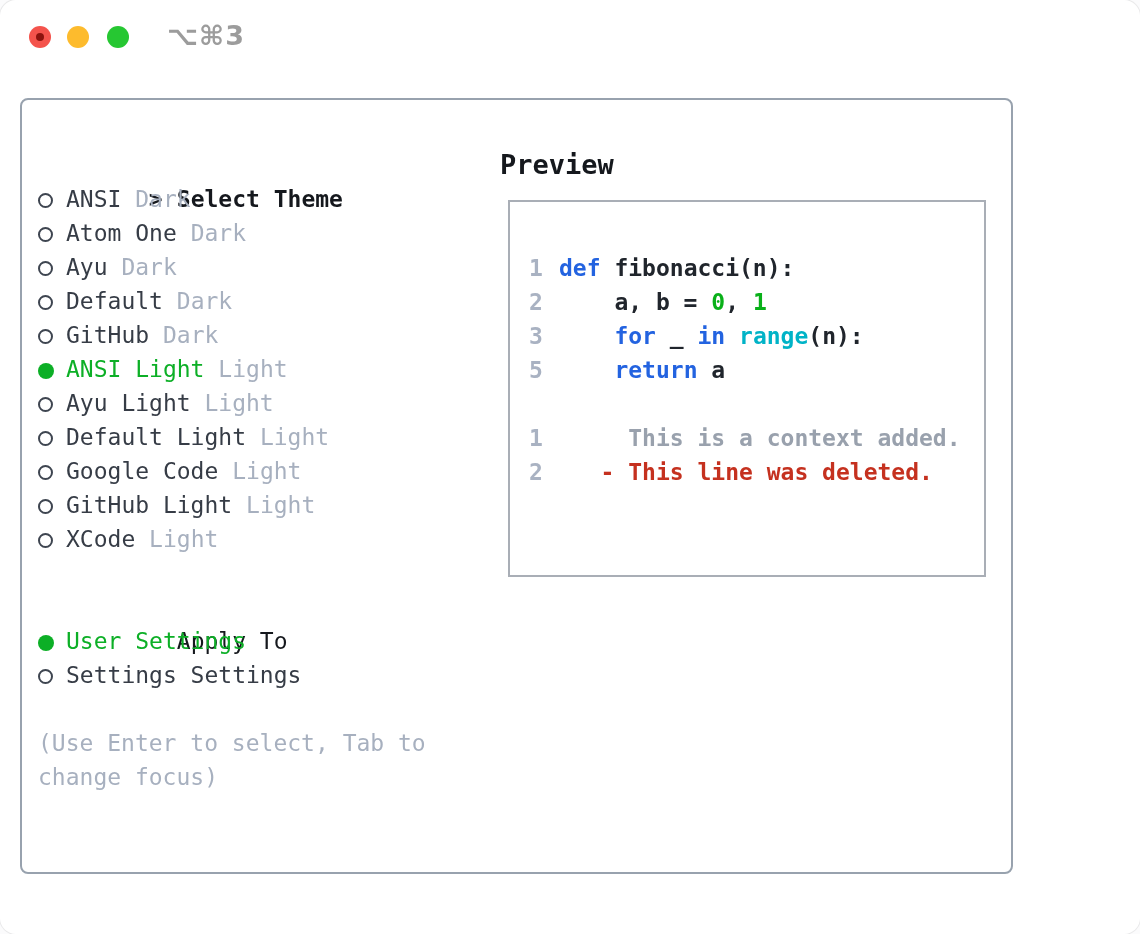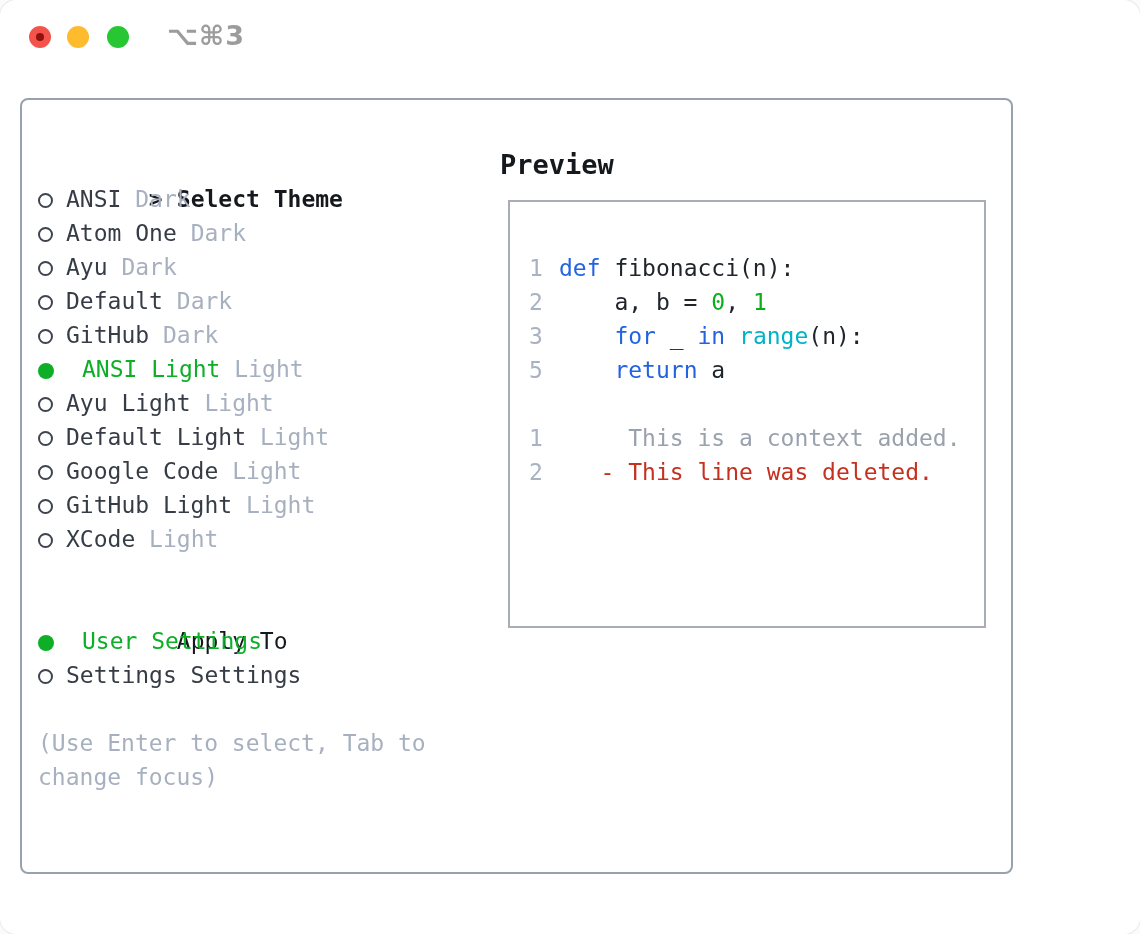--- a/index.html
+++ b/index.html
@@ -83,41 +83,42 @@
     vertical-align:-1px;
   }
   .radio.sel{
     width:16px;height:16px;border:none;
     background:var(--accent-green);
     vertical-align:-2px;
   }
   .header-label{font-weight:bold;color:var(--heading-black);}
   .section-label{color:var(--heading-black);}
   .opt-name{color:var(--text-dark);}
-  .opt-name.sel{color:var(--accent-green);margin-left:16px;}
+  .opt-name.sel{color:var(--accent-green);}
   .variant{color:var(--muted-gray);}
   .spacer{height:34px;}
   .footer{
     width:422px;line-height:34px;
     color:var(--muted-gray);
     white-space:normal;
   }
   
   .preview-title{
     position:absolute;left:478px;top:48px;
     height:34px;line-height:34px;
     font-size:27px;font-weight:bold;
     color:var(--heading-black);
   }
   .preview-box{
     position:absolute;left:486px;top:100px;
-    width:478px;height:428px;
+    width:478px;height:377px;
     border:2px solid var(--preview-border);
     padding:49px 0 4px 19px;
     background:#fff;
+    font-weight:bold;
   }
   .pline{height:34px;line-height:34px;white-space:pre;font-size:23px;}
   .ln{display:inline-block;width:30px;color:var(--line-number-gray);}
   .tok-kw{color:var(--keyword-blue);}
   .tok-plain{color:var(--code-text);}
   .tok-lit{color:var(--literal-green);}
   .tok-builtin{color:var(--builtin-cyan);}
   .tok-context{color:var(--context-gray);}
   .tok-deleted{color:var(--deleted-red);}
   .tok-added{color:var(--added-green);}

